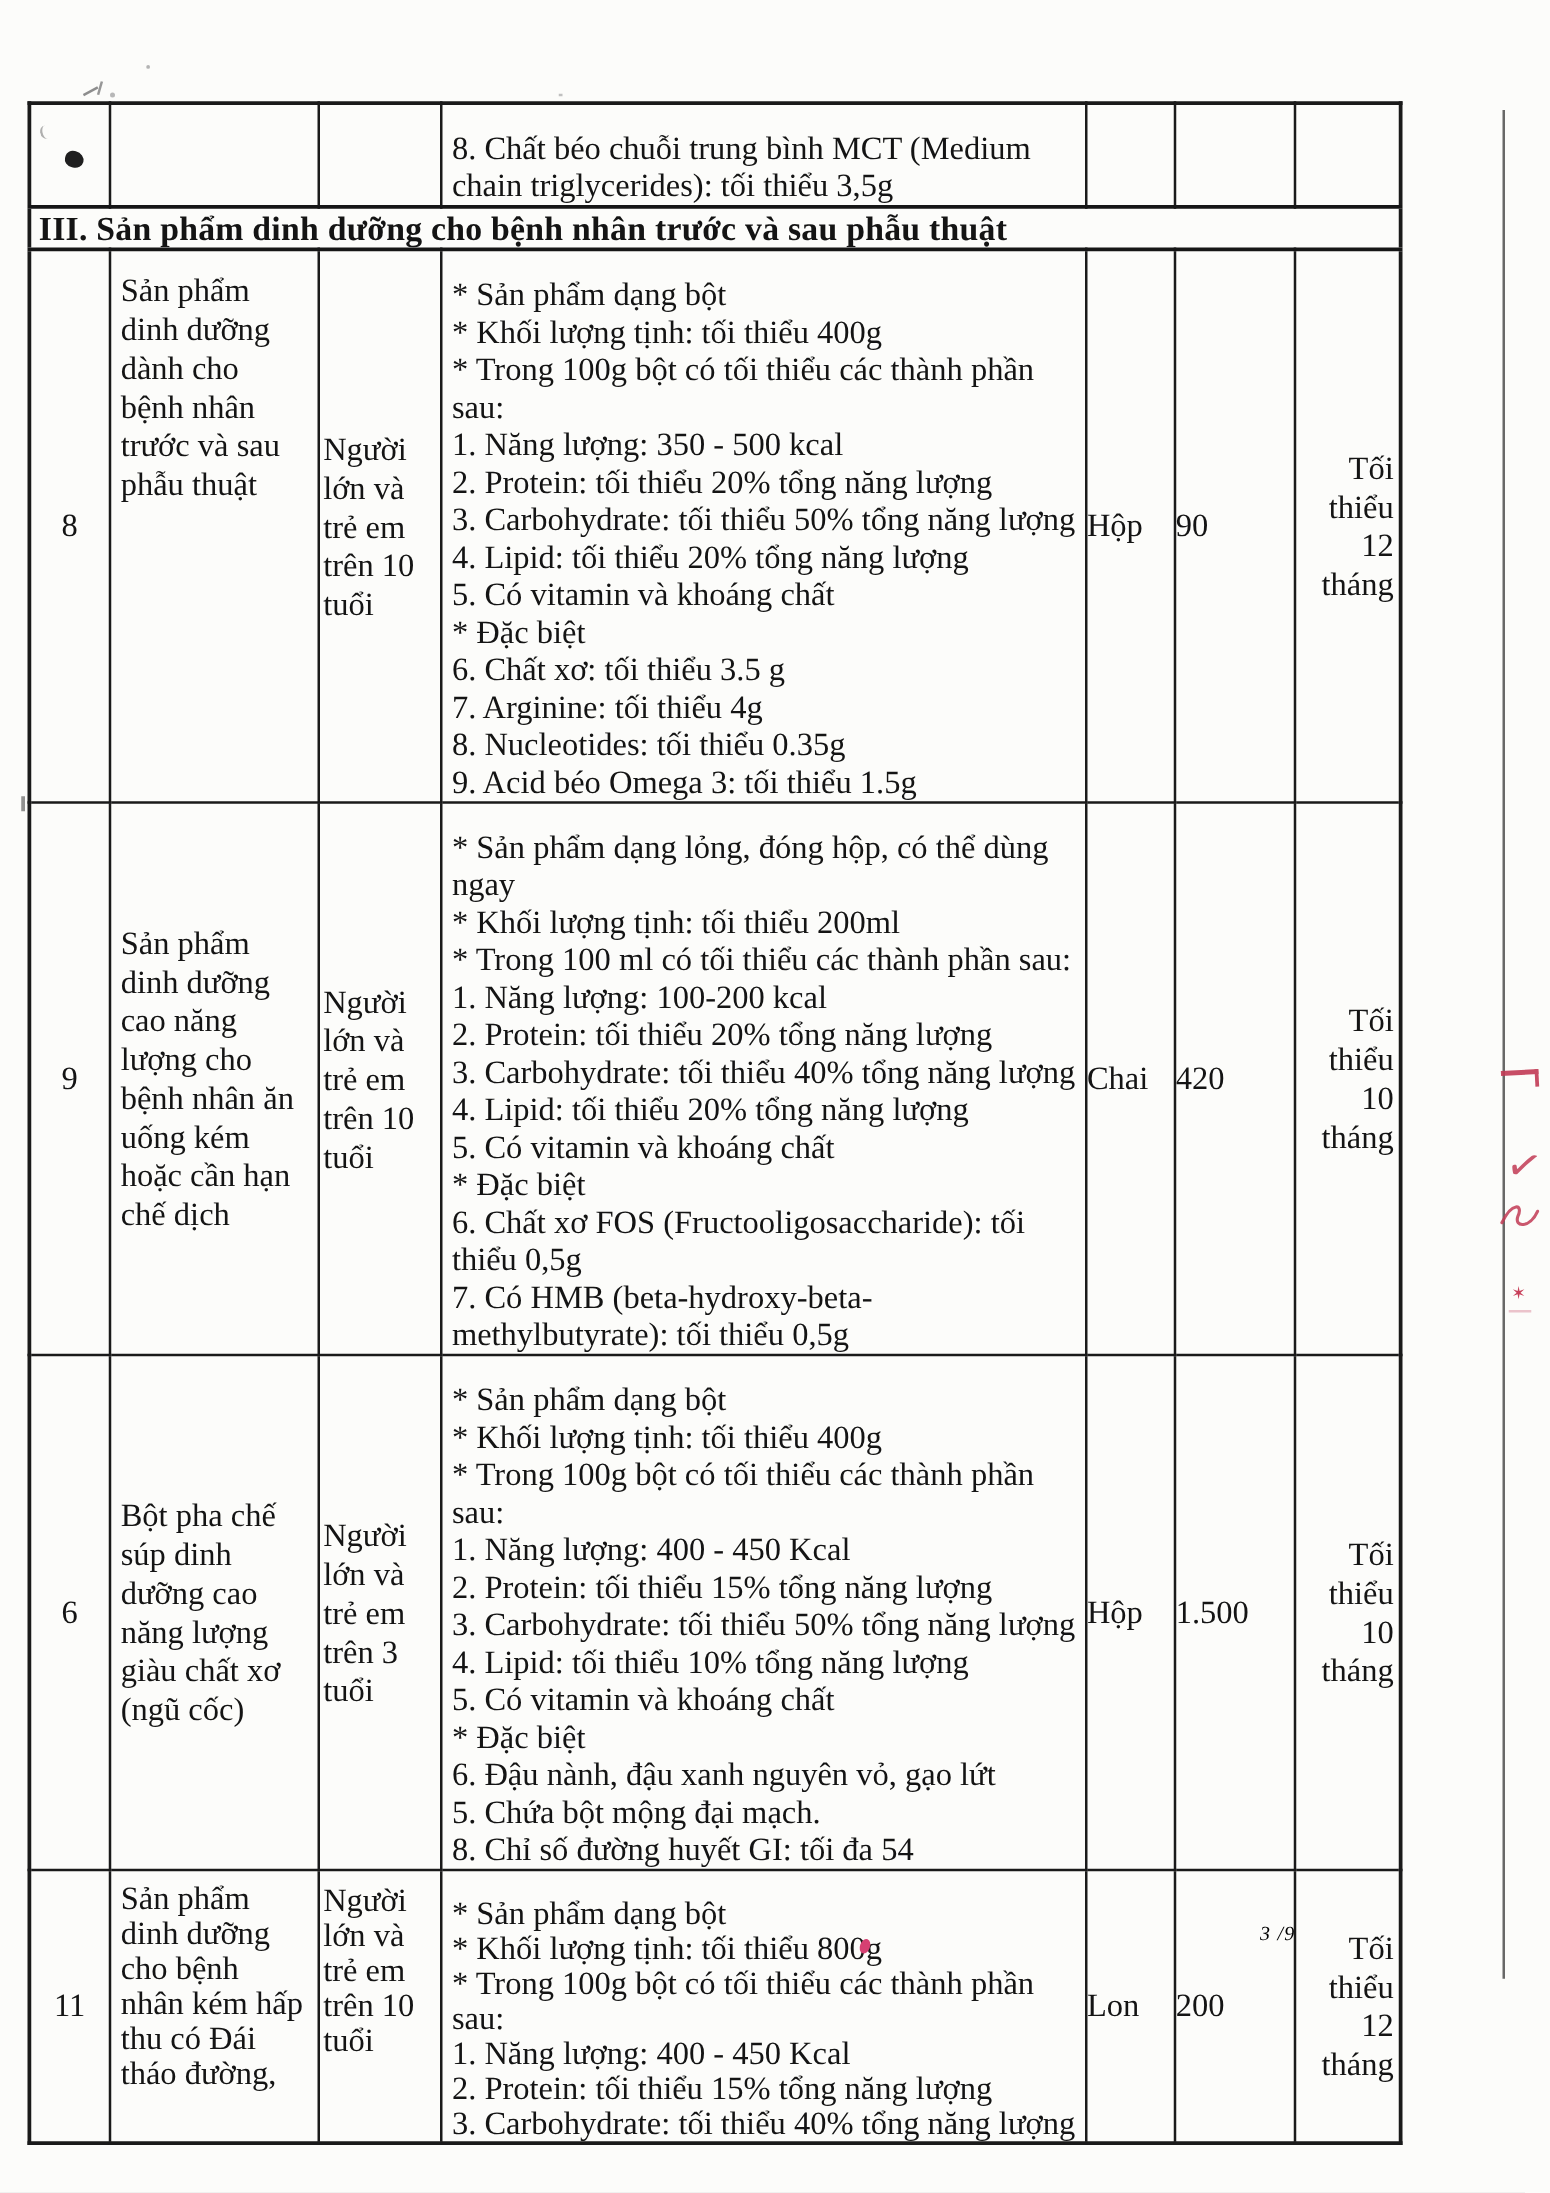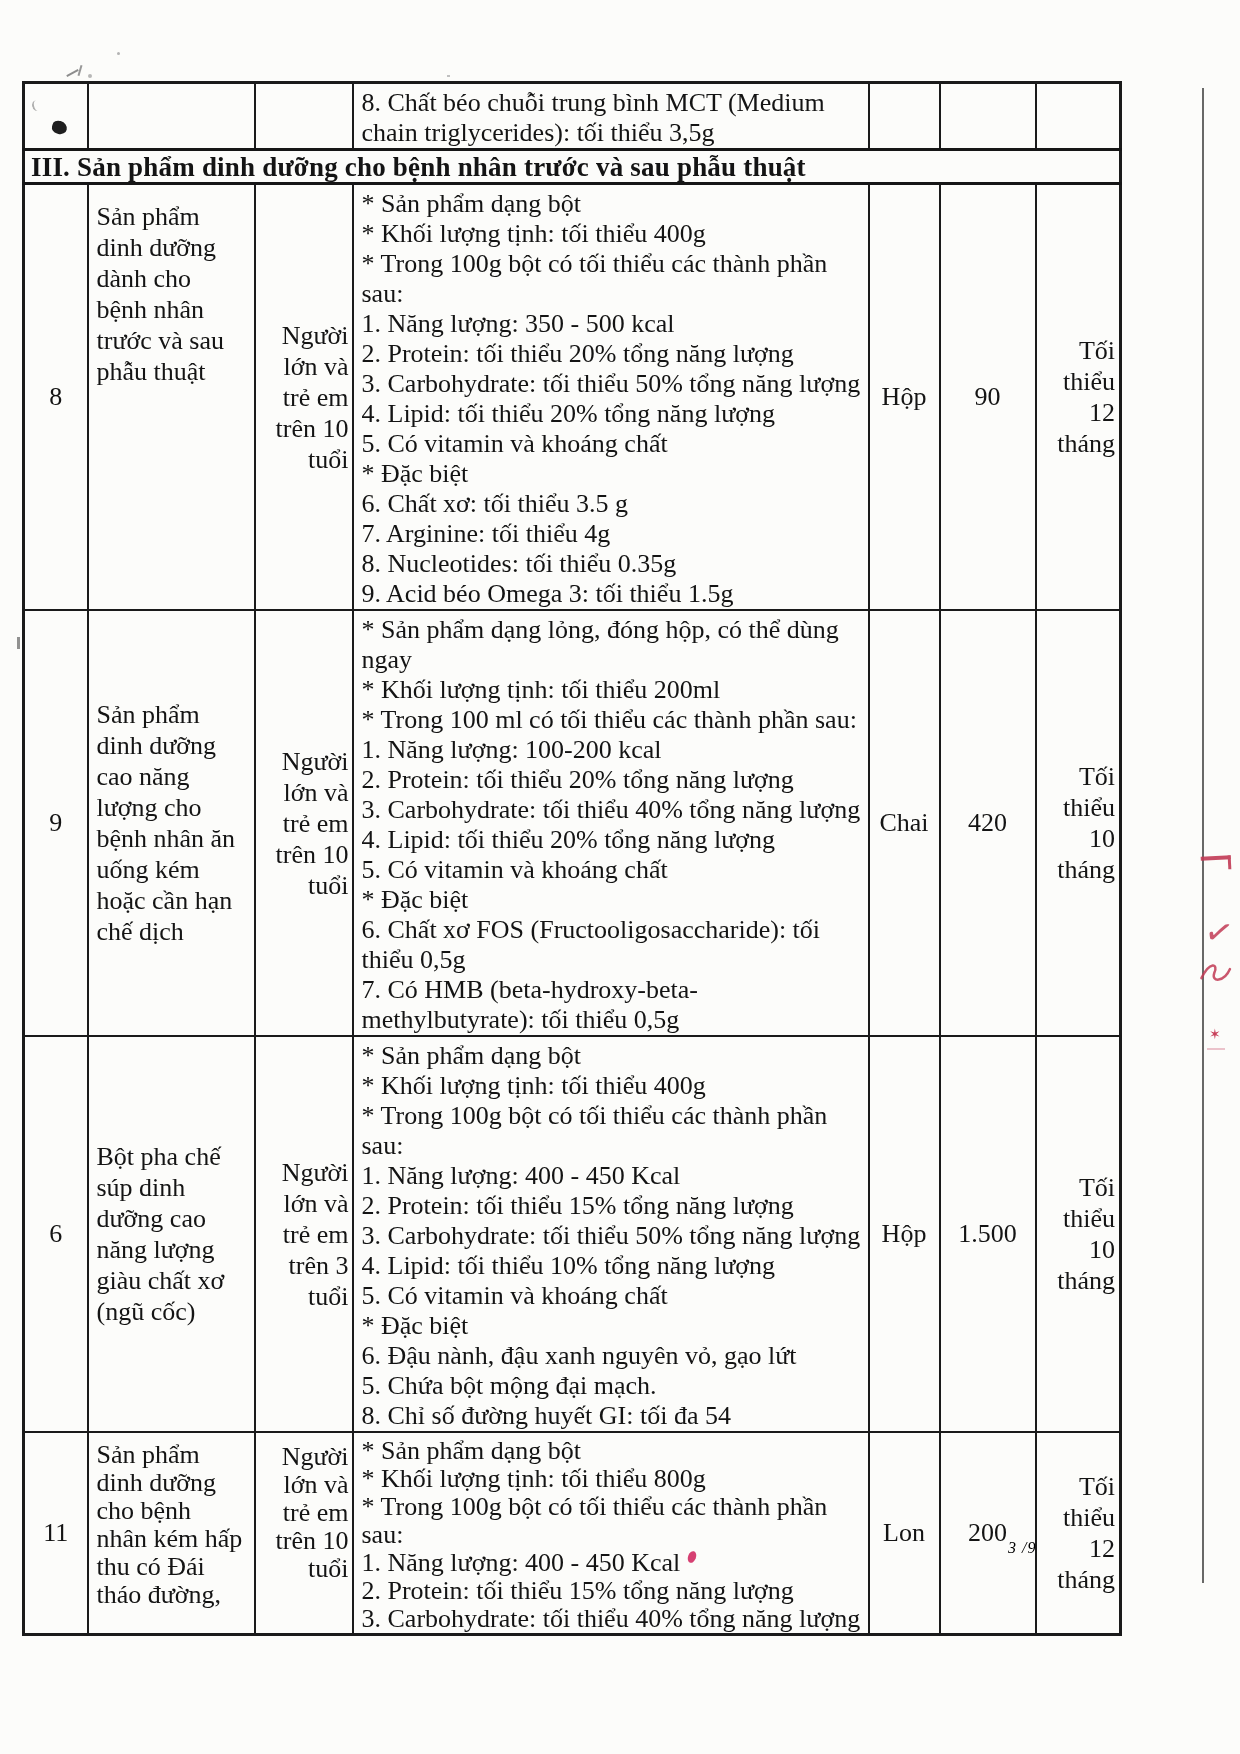--- a/index.html
+++ b/index.html
@@ -4,24 +4,24 @@
 <style>
   html,body{margin:0;padding:0;background:#e8e8e6;}
   .page{position:relative;width:1240px;height:1754px;background:#fcfcfa;overflow:hidden;
         font-family:"Liberation Serif","DejaVu Serif",serif;color:#141414;}
   table.doc-table{position:absolute;left:22px;top:81px;width:1097px;border-collapse:collapse;
         table-layout:fixed;border:3px solid #1a1a1a;}
   td{border:2px solid #1a1a1a;padding:0;vertical-align:middle;font-size:26px;overflow:hidden;}
   
   td.c-no{text-align:center;}
   td.c-name{padding:0 8px;line-height:31px;}
-  td.c-users{text-align:right;line-height:31px;padding:0 3px;}
-  td.c-specs{vertical-align:top;padding:4px 2px 0 8px;}
+  td.c-users{text-align:left;line-height:31px;padding:0 3px;}
+  td.c-specs{vertical-align:top;padding:20px 2px 0 8px;}
   td.c-specs .specs div{line-height:30px;white-space:normal;}
-  td.c-unit,td.c-qty{text-align:center;}
+  td.c-unit,td.c-qty{}
   td.c-shelf{text-align:right;line-height:31px;padding:0 4px;}
   
   tr.h-cont{height:62px;}
   tr.h-s3{height:34px;}
   tr.h-r8{height:382px;}
   tr.h-r9{height:424px;}
   tr.h-s4{height:30px;}
   tr.h-r10{height:352px;}
   tr.h-r11{height:172px;}
   tr.section-row td{font-weight:bold;font-size:27px;padding:1px 4px 0 6px;line-height:30px;

